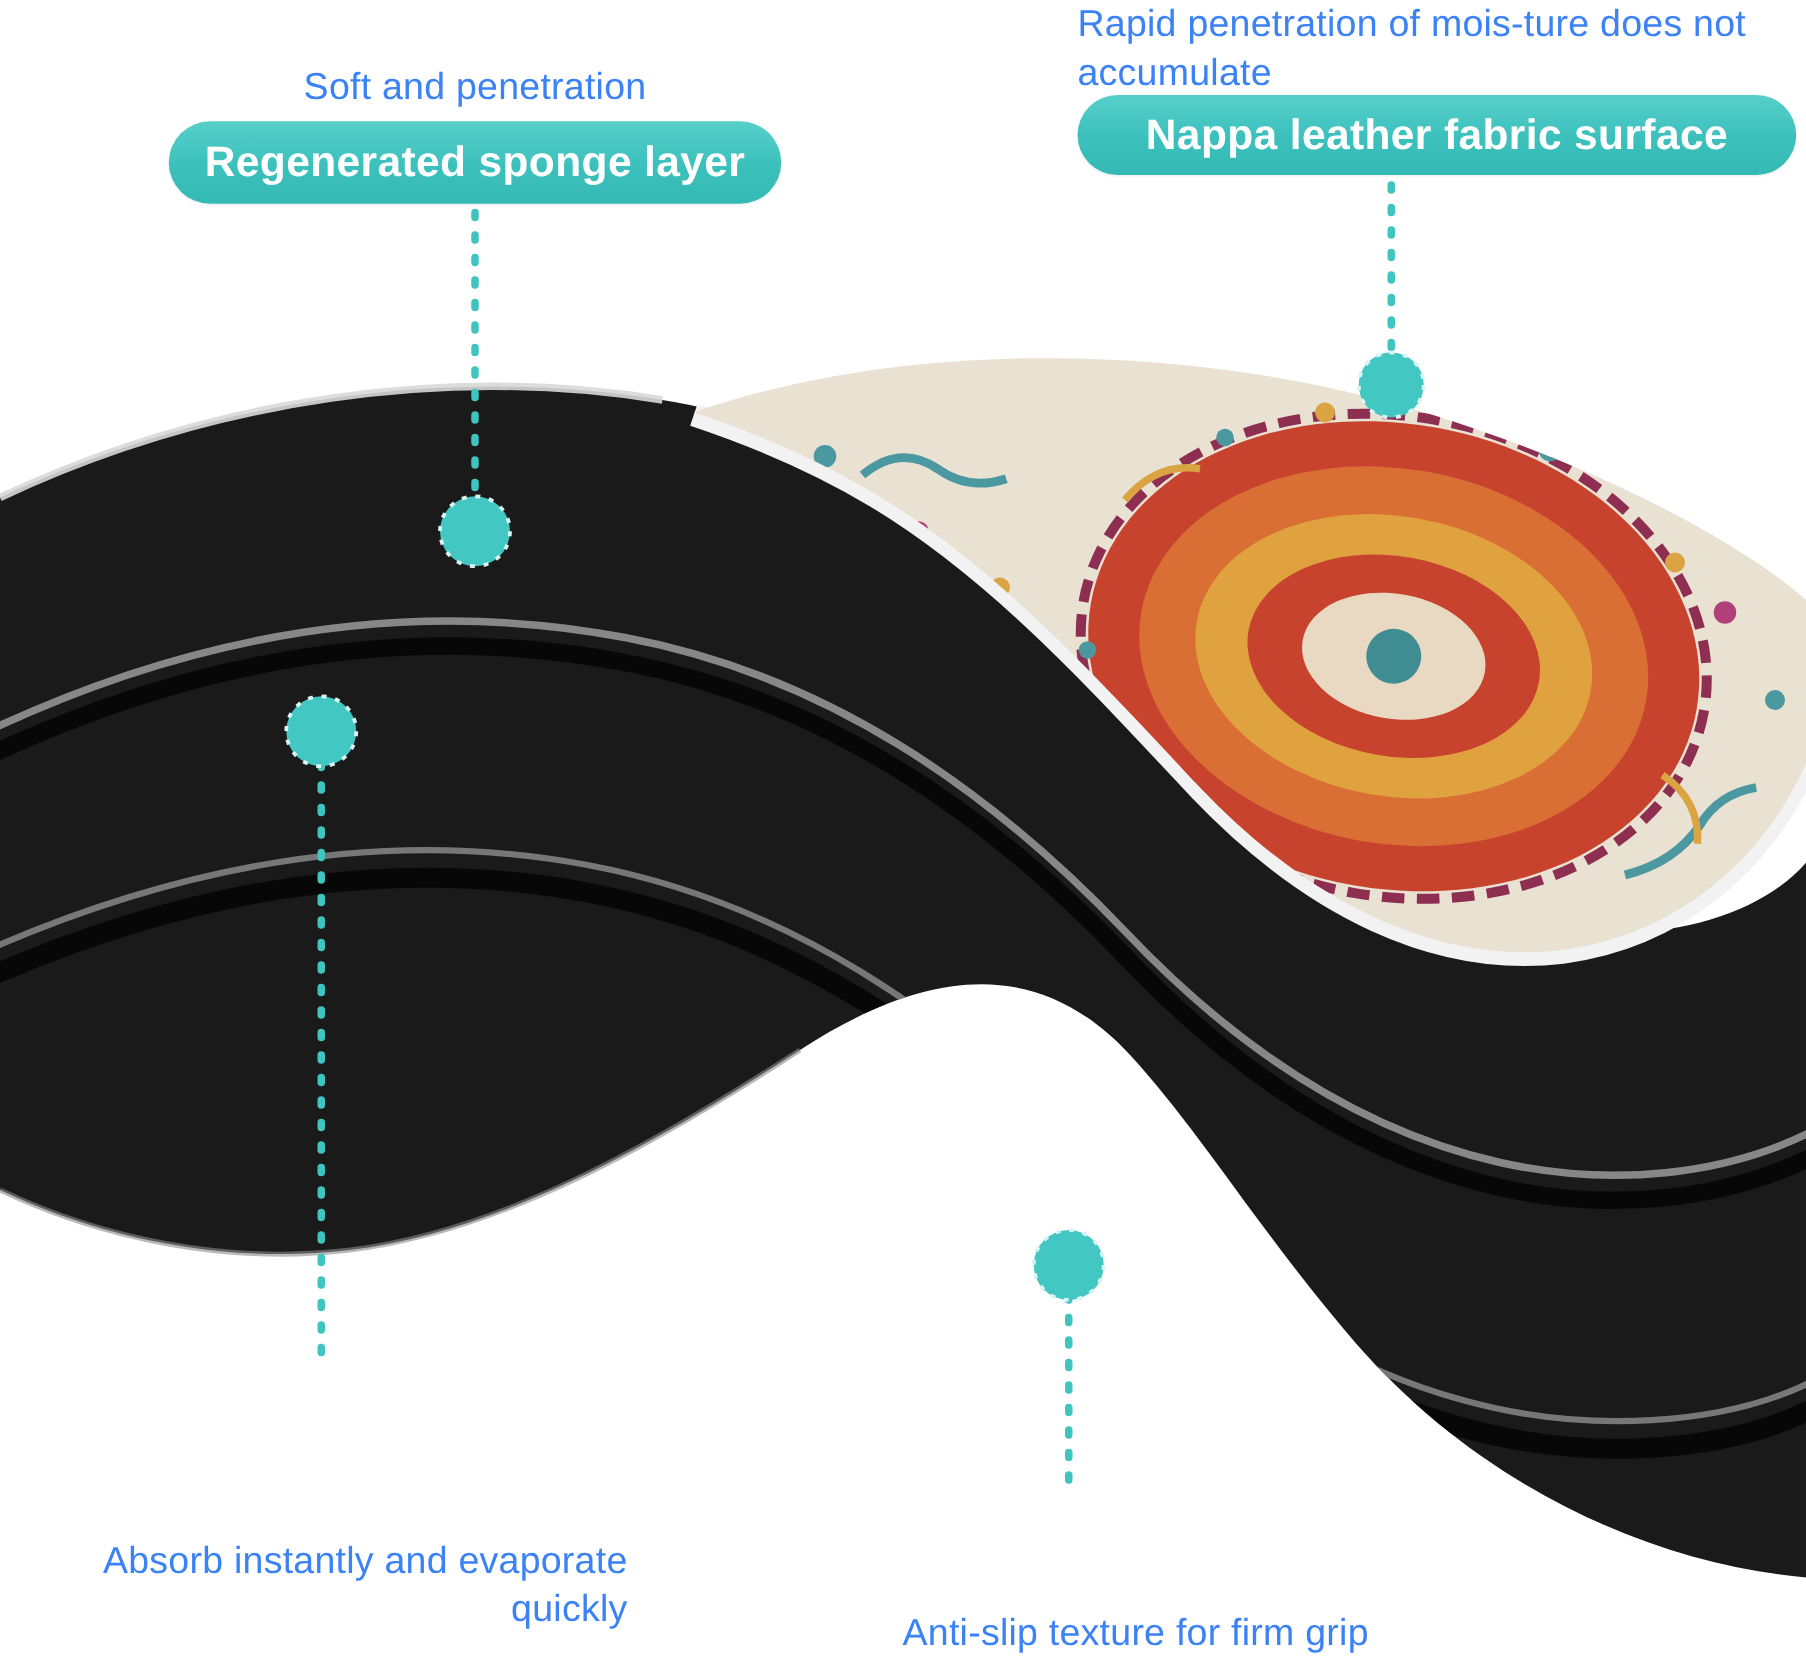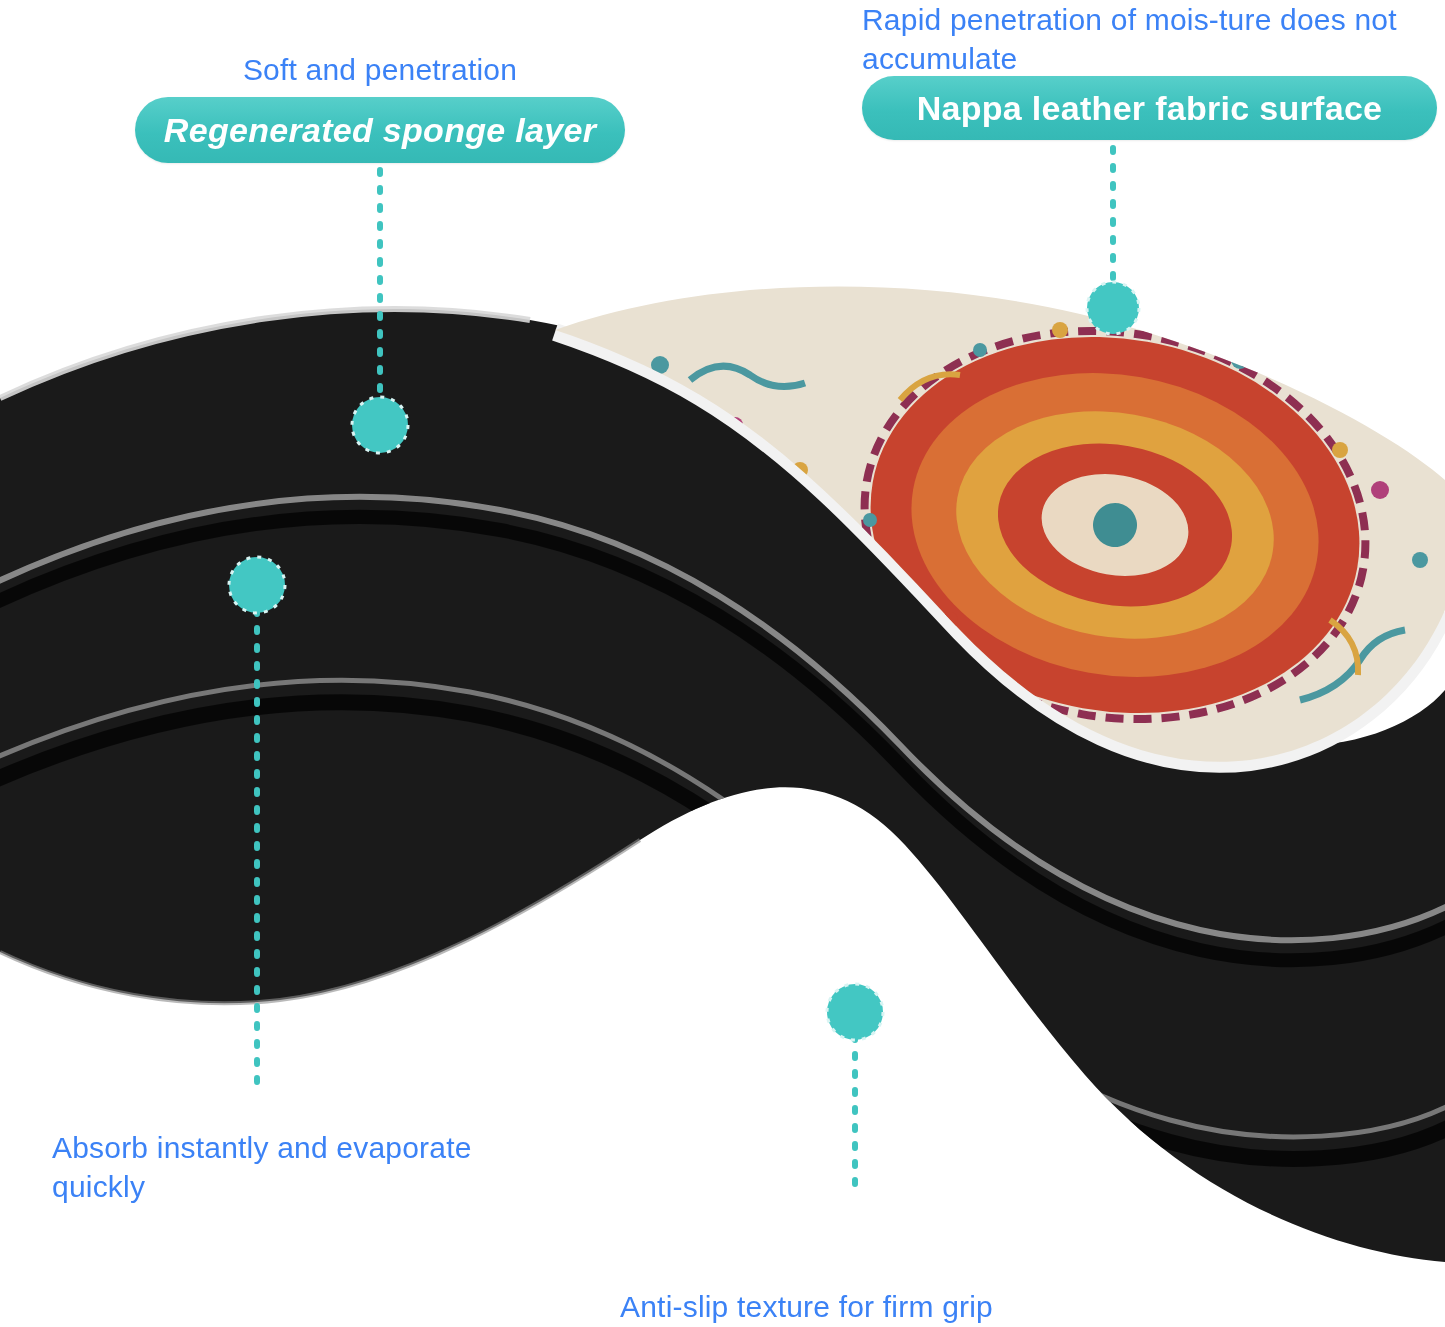--- a/index.html
+++ b/index.html
@@ -24,27 +24,27 @@
     background:linear-gradient(180deg,#57cfca 0%, #3bc0bc 55%, #35b9b5 100%);
     color:#ffffff;
     font-weight:bold;
     font-size:34px;
     border-radius:999px;
     text-align:center;
     letter-spacing:.3px;
     box-shadow:0 1px 2px rgba(0,0,0,.08);
   }
   .note-sponge{left:135px;top:50px;width:490px;text-align:center;}
-  .pill-sponge{left:135px;top:97px;width:490px;height:66px;font-style:italic;}
+  .pill-sponge{left:135px;top:97px;width:490px;height:66px;}
   .note-fabric{left:862px;top:0px;width:565px;text-align:left;}
   .pill-fabric{left:862px;top:76px;width:575px;height:64px;}
   .pill-foam{left:45px;top:1096px;width:420px;height:67px;}
-  .note-foam{left:52px;top:1128px;width:450px;text-align:left;}
+  .note-foam{left:52px;top:1229px;width:450px;text-align:right;}
   .pill-rubber{left:623px;top:1202px;width:467px;height:67px;}
-  .note-rubber{left:620px;top:1287px;width:475px;text-align:left;}
+  .note-rubber{left:620px;top:1287px;width:475px;text-align:right;}
 </style>
 </head>
 <body>
 
 <div class="stage">
 
   <svg viewBox="0 0 1445 1327" aria-hidden="true">
     <defs>
       <clipPath id="matClip">
         <path d="M 0 398 C 170 318 360 292 530 320 C 700 348 830 440 950 565 C 1060 680 1160 735 1270 745 C 1350 752 1415 725 1445 690 L 1445 1262 C 1330 1252 1190 1195 1085 1075 C 1010 988 960 905 905 845 C 830 763 740 775 640 840 C 520 918 400 985 280 1000 C 180 1012 80 990 0 952 Z"></path>

